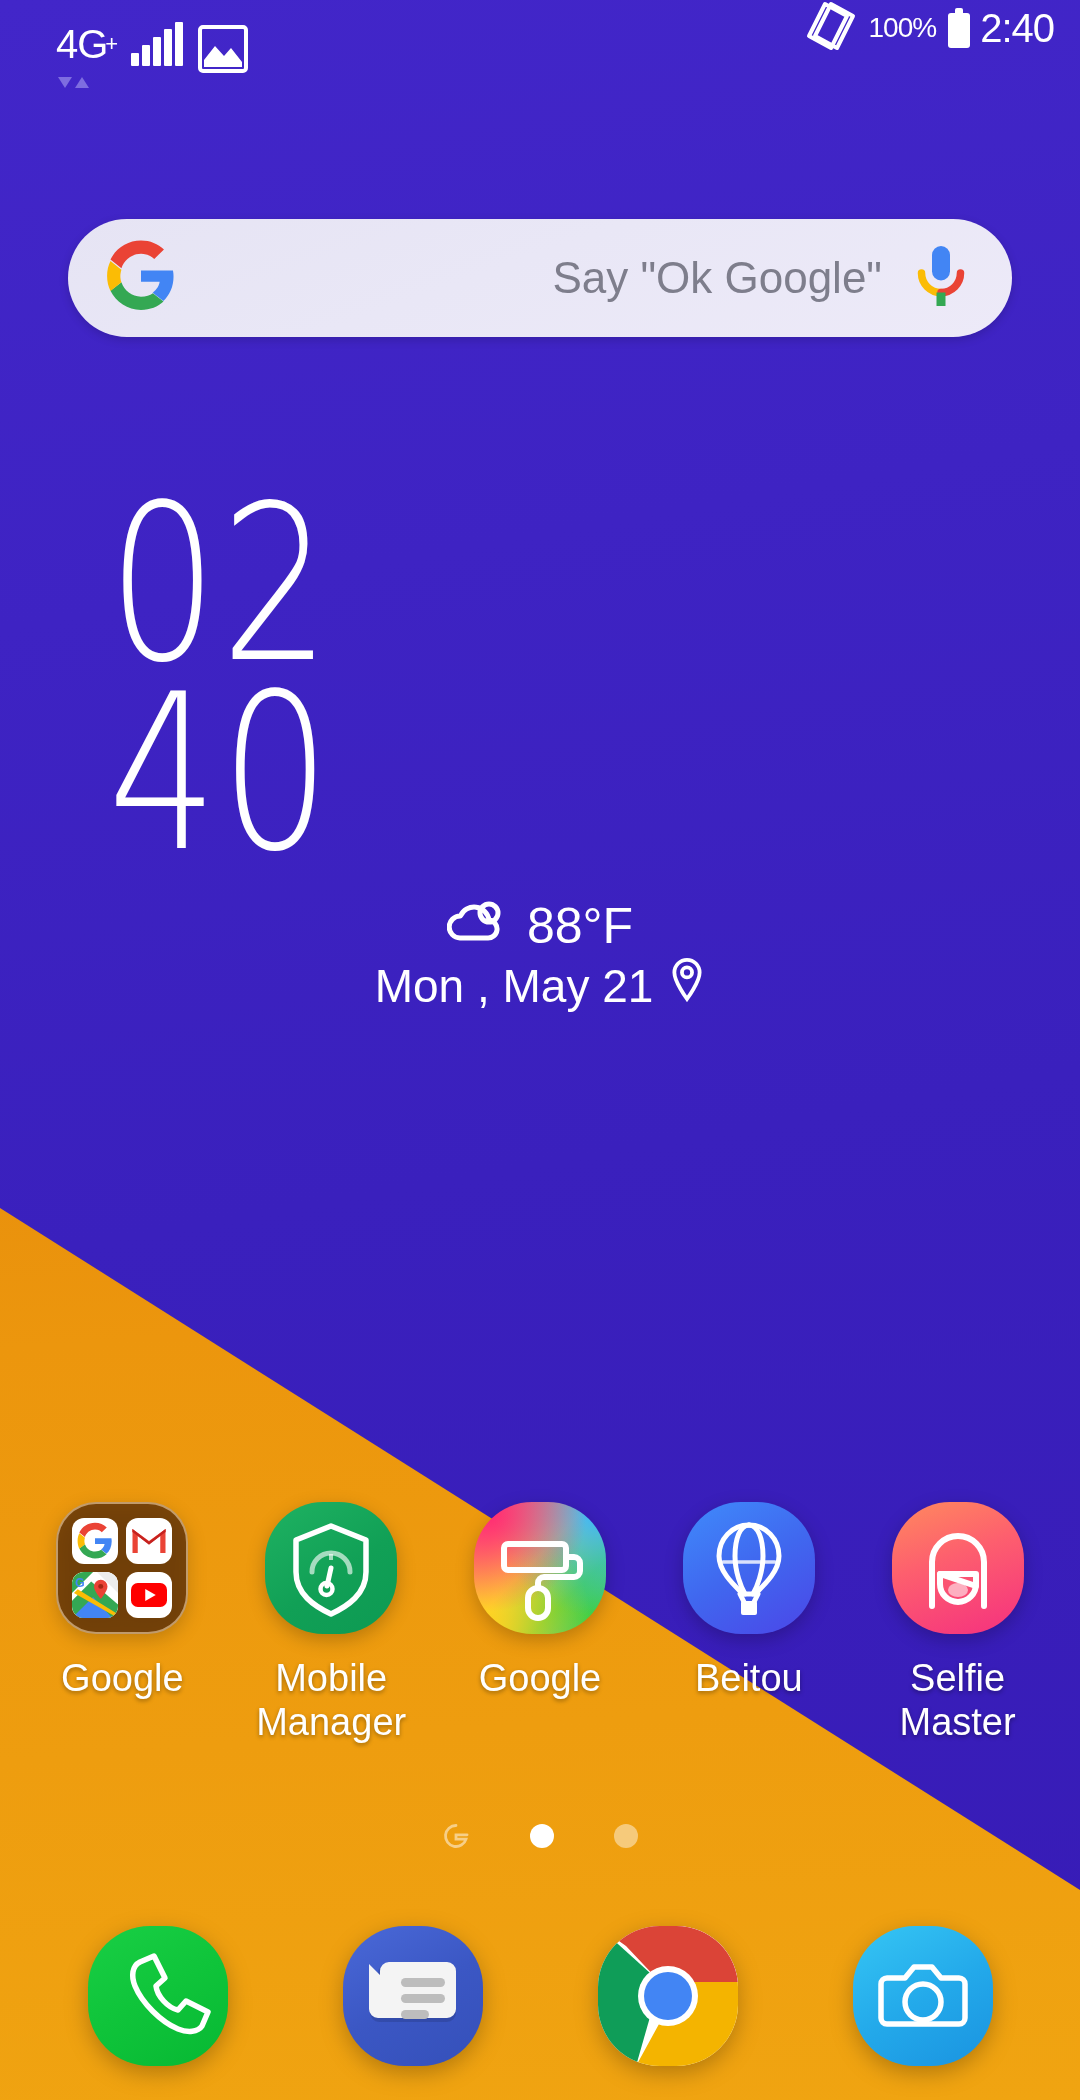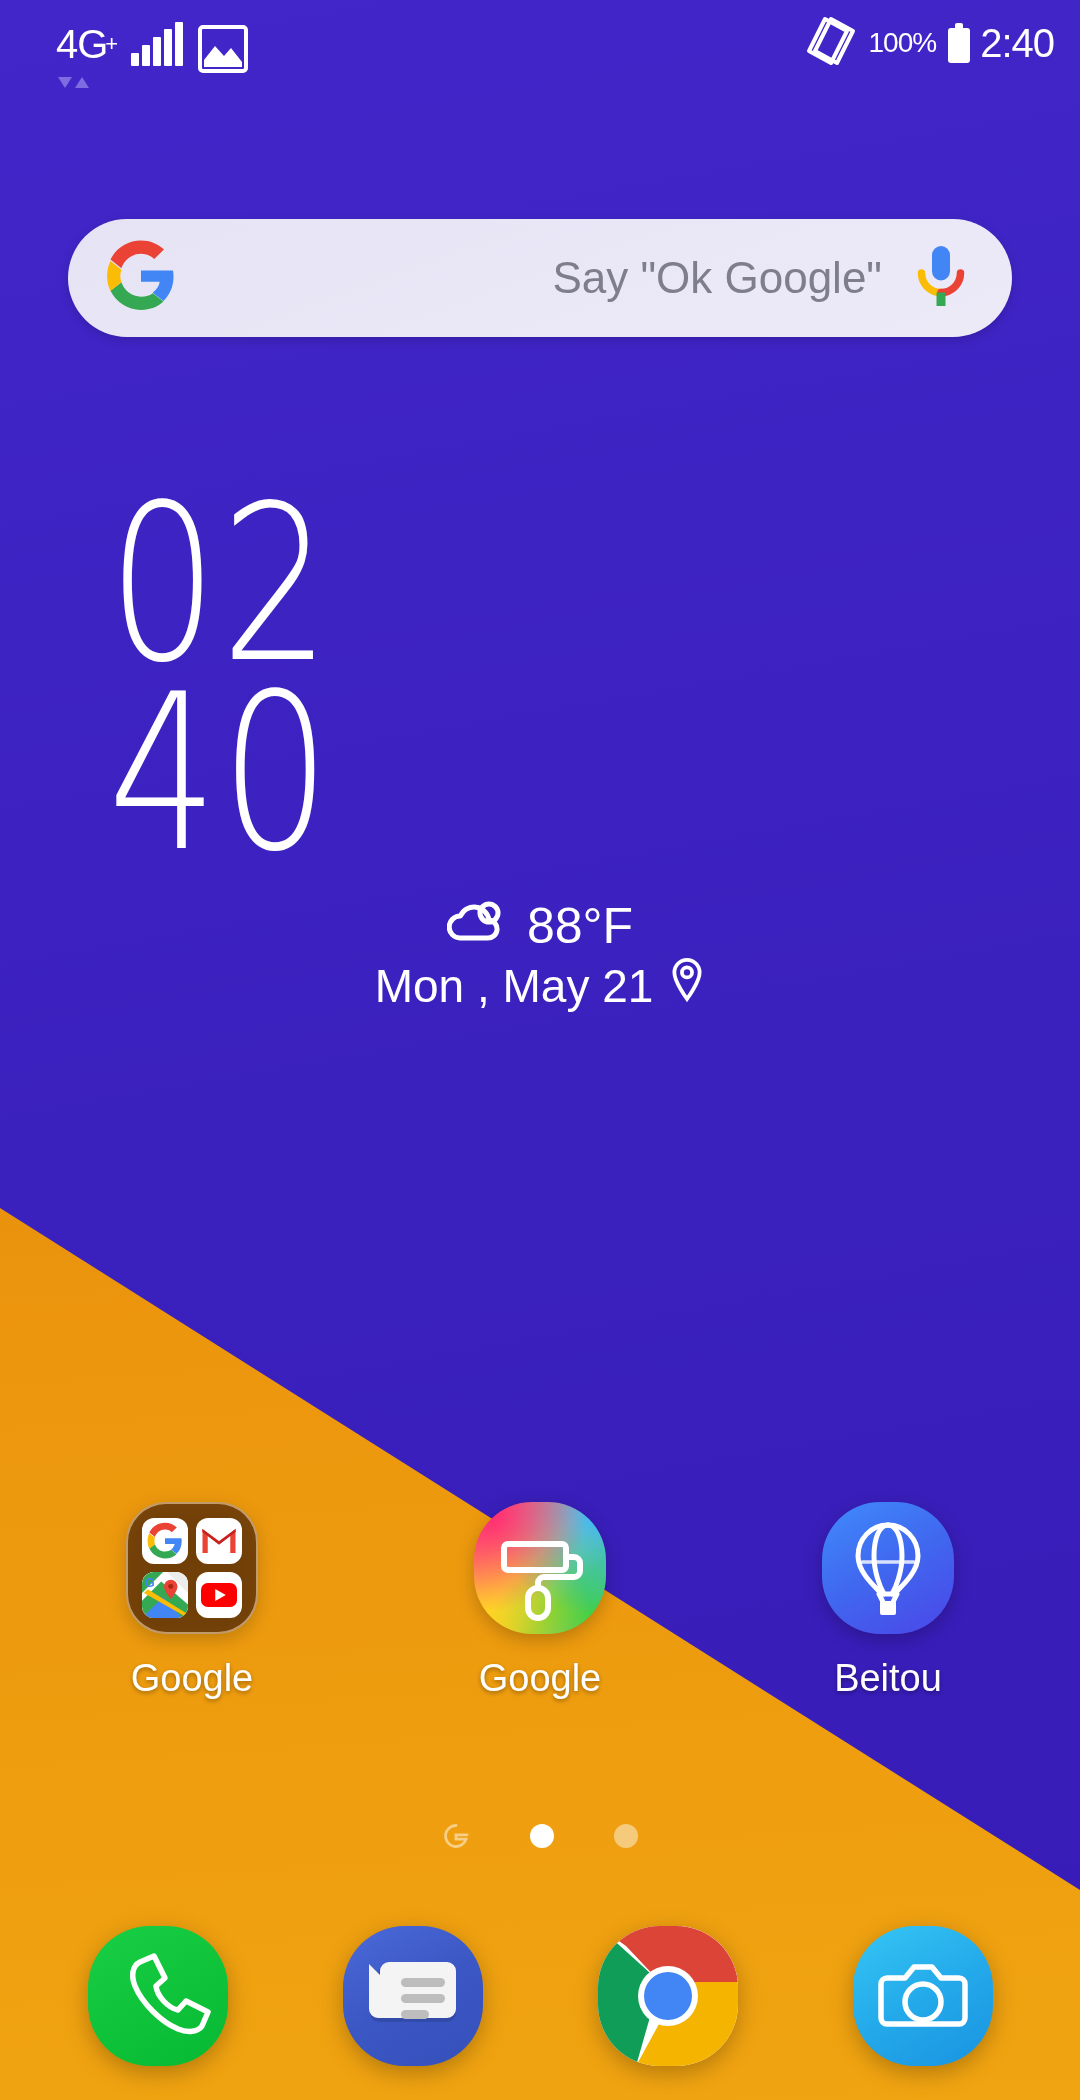--- a/index.html
+++ b/index.html
@@ -19,21 +19,21 @@
   }
   .wall-orange{
     position:absolute;left:0;top:0;width:1080px;height:2100px;
     background:linear-gradient(176deg,#d3730a 0%,#e0820b 30%,#ec960d 62%,#f0a411 100%);
     clip-path:polygon(0 1208px,1080px 1890px,1080px 2100px,0 2100px);
   }
 
   
   .statusbar{
     position:absolute;left:0;top:0;width:1080px;height:86px;
-    display:flex;align-items:center;
+    display:flex;align-items:flex-start;
     color:#fff;
   }
   .sb-left{display:flex;align-items:flex-end;gap:14px;padding-left:56px;height:86px;}
   .sb-right{margin-left:auto;display:flex;align-items:center;gap:8px;padding-right:26px;}
 
   .net-4g{
     position:relative;display:flex;align-items:center;
     font-size:40px;font-weight:400;line-height:1;letter-spacing:-1px;
     font-family:"Liberation Sans",sans-serif;
     margin-bottom:22px;
@@ -308,20 +308,33 @@
             <svg width="100%" height="100%" viewBox="0 0 48 34" style="padding:5px;box-sizing:border-box">
               <rect x="0" y="1" width="48" height="32" rx="9" fill="#FF0000"></rect>
               <path d="M19 9 L33 17 L19 25 Z" fill="#fff"></path>
             </svg>
           </div>
         </div>
       </div>
       <div class="applabel">Google</div>
     </div>
 
+    <div class="app">
+      <div class="appicon">
+        <div class="squircle" style="background:linear-gradient(145deg,#1fb262 0%,#11a056 55%,#0d9a53 100%);"></div>
+        <svg style="position:absolute;inset:0" width="132" height="132" viewBox="0 0 132 132">
+          <path d="M66 24 L101 38 V70 c0 22 -18 34 -35 42 c-17 -8 -35 -20 -35 -42 V38 Z" fill="none" stroke="#fff" stroke-width="5.5" stroke-linejoin="round"></path>
+          <path d="M47 70 a19 19 0 0 1 38 0" fill="none" stroke="rgba(255,255,255,.62)" stroke-width="5" stroke-linecap="round"></path>
+          <line x1="66" y1="52" x2="66" y2="58" stroke="rgba(255,255,255,.62)" stroke-width="4"></line>
+          <line x1="66" y1="66" x2="62" y2="84" stroke="#fff" stroke-width="5" stroke-linecap="round"></line>
+          <circle cx="61.5" cy="87" r="6" fill="none" stroke="#fff" stroke-width="4.5"></circle>
+        </svg>
+      </div>
+      <div class="applabel"><span>Mobile</span><br><span>Manager</span></div>
+    </div>
 
     <div class="app">
       <div class="appicon">
         <div class="squircle" style="background:
             radial-gradient(circle at 12% 10%, #ff2e73 0%, rgba(255,46,115,0) 58%),
             radial-gradient(circle at 92% 8%,  #38b6ff 0%, rgba(56,182,255,0) 60%),
             radial-gradient(circle at 8% 95%,  #ffd21f 0%, rgba(255,210,31,0) 62%),
             radial-gradient(circle at 95% 92%, #3ed13a 0%, rgba(62,209,58,0) 62%),
             linear-gradient(135deg,#ff4d86,#ffd94a 45%,#5ad24a 72%,#4bb8f0);"></div>
         <svg style="position:absolute;inset:0" width="132" height="132" viewBox="0 0 132 132">
@@ -344,20 +357,32 @@
             <line x1="40" y1="60" x2="92" y2="60" stroke-width="3.5" opacity=".8"></line>
             <line x1="57" y1="92" x2="61" y2="100"></line>
             <line x1="75" y1="92" x2="71" y2="100"></line>
           </g>
           <rect x="58" y="99" width="16" height="14" rx="2" fill="#fff"></rect>
         </svg>
       </div>
       <div class="applabel">Beitou</div>
     </div>
 
+    <div class="app">
+      <div class="appicon">
+        <div class="squircle" style="background:linear-gradient(160deg,#ff8a5e 0%,#fd5f6e 42%,#f5307f 100%);"></div>
+        <svg style="position:absolute;inset:0" width="132" height="132" viewBox="0 0 132 132">
+          <path d="M40 104 V60 a26 26 0 0 1 52 0 v44" fill="none" stroke="#fff" stroke-width="6" stroke-linecap="round"></path>
+          <path d="M48 72 h36 v10 a18 18 0 0 1 -36 0 Z" fill="none" stroke="#fff" stroke-width="6" stroke-linejoin="round"></path>
+          <path d="M48 72 L84 84" stroke="#fff" stroke-width="6" fill="none" stroke-linecap="round"></path>
+          <ellipse cx="66" cy="88" rx="10" ry="7" fill="rgba(255,255,255,.55)"></ellipse>
+        </svg>
+      </div>
+      <div class="applabel"><span>Selfie</span><br><span>Master</span></div>
+    </div>
 
   </div>
 
   <div class="pagedots">
     <span class="dot-g">
       <svg width="28" height="28" viewBox="0 0 24 24">
         <path d="M12 3 a9 9 0 1 0 8.6 11.6 H12 V11 h9.5" fill="none" stroke="rgba(255,255,255,.5)" stroke-width="2.4" stroke-linecap="round"></path>
       </svg>
     </span>
     <span class="dot active"></span>

